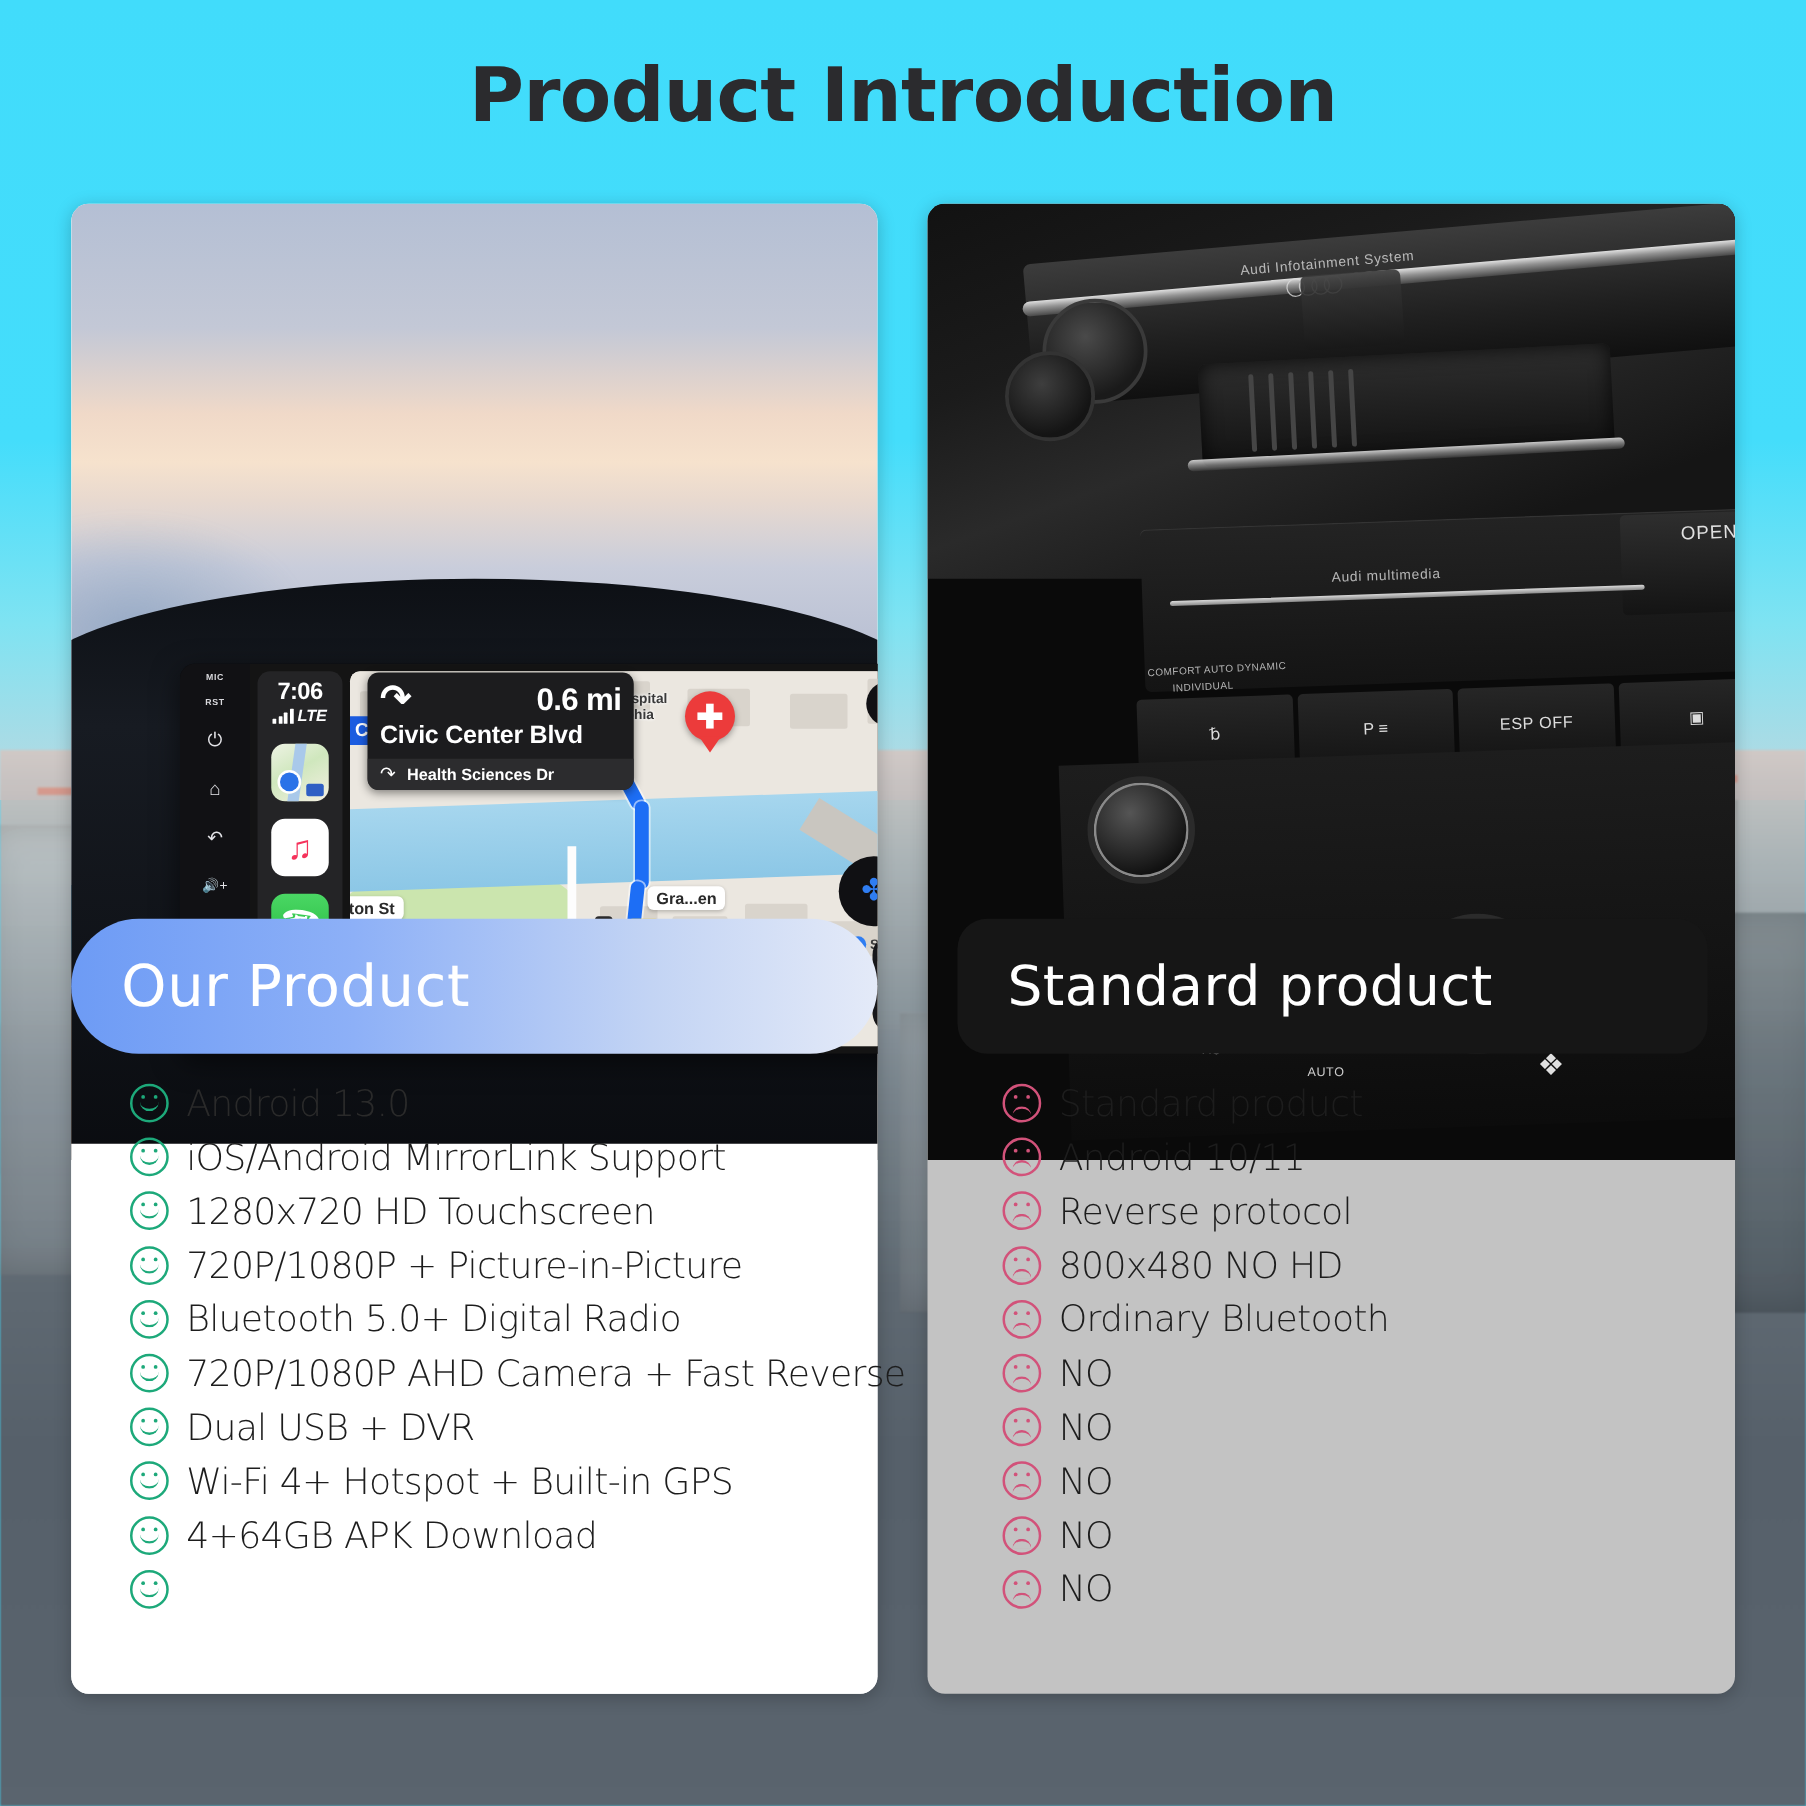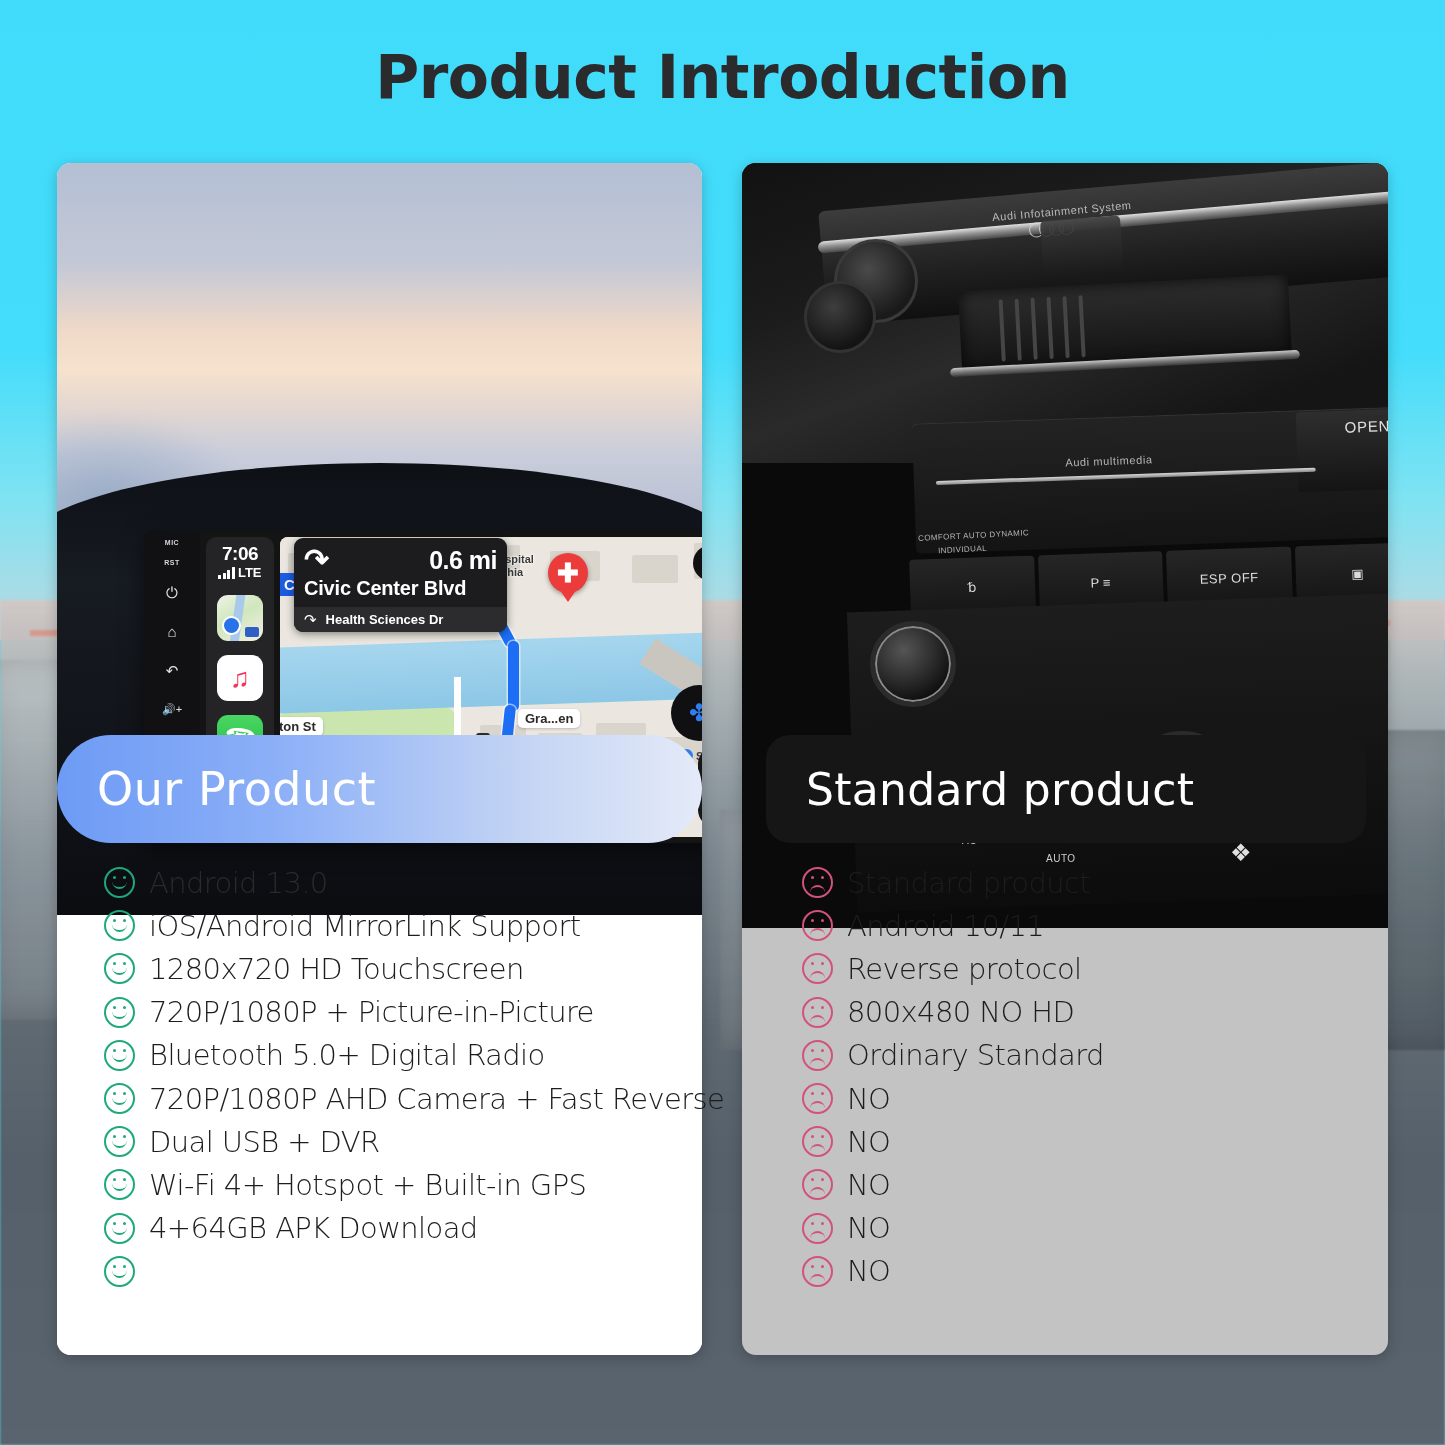--- a/index.html
+++ b/index.html
@@ -118,21 +118,21 @@
   
   .cp-side {
     position: absolute; left: 6px; top: 6px; width: 68px; bottom: 6px;
     background: rgba(38,38,40,.92); border-radius: 10px;
     display: flex; flex-direction: column; align-items: center; padding-top: 6px;
   }
   .cp-time { color: #fff; font-size: 19px; font-weight: bold; letter-spacing: -.5px; }
   .cp-lte { display:flex; align-items:flex-end; gap:3px; margin-top:1px; }
   .cp-bars { display:flex; align-items:flex-end; gap:1.5px; height:12px; }
   .cp-bars i { width:3px; background:#fff; border-radius:.5px; display:block; }
-  .cp-lte span { color:#fff; font-size:13px; font-weight:bold; line-height:1; }
+  .cp-lte span { color:#fff; font-size:13px; font-weight:bold; line-height:1;font-style:italic; }
   .cp-apps { margin-top: 16px; display:flex; flex-direction:column; gap: 14px; }
   .cp-app { width: 46px; height: 46px; border-radius: 11px; position: relative; overflow: hidden; }
   .cp-maps { background: linear-gradient(150deg,#eef3e4 0%,#cfe7bd 45%,#f4efe2 100%); }
   .cp-maps::before {
     content:""; position:absolute; left:16px; top:-4px; width:9px; height:56px;
     background:#a9c9ea; transform: rotate(8deg);
   }
   .cp-maps::after {
     content:""; position:absolute; left:7px; bottom:8px; width:15px; height:15px;
     border-radius:50%; background:#2a72e8;
@@ -800,21 +800,21 @@
       </div>
       <div class="row-txt">800x480 NO HD</div>
     </div>
     <div class="row">
       <div class="face sad">
         <span class="ring"></span>
         <span class="eye l"></span>
         <span class="eye r"></span>
         <span class="mouth"></span>
       </div>
-      <div class="row-txt">Ordinary Standard</div>
+      <div class="row-txt">Ordinary Bluetooth</div>
     </div>
     <div class="row">
       <div class="face sad">
         <span class="ring"></span>
         <span class="eye l"></span>
         <span class="eye r"></span>
         <span class="mouth"></span>
       </div>
       <div class="row-txt">NO</div>
     </div>

